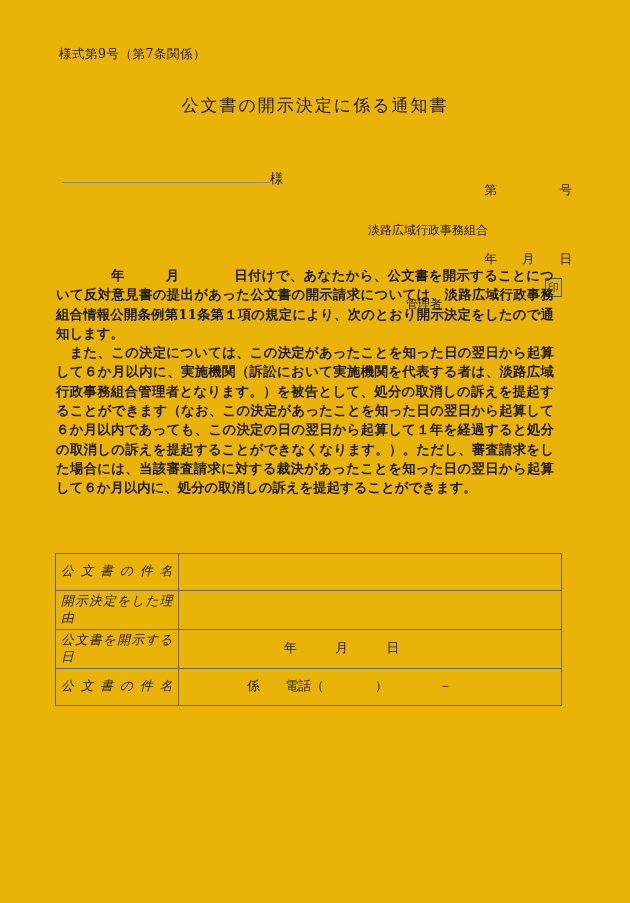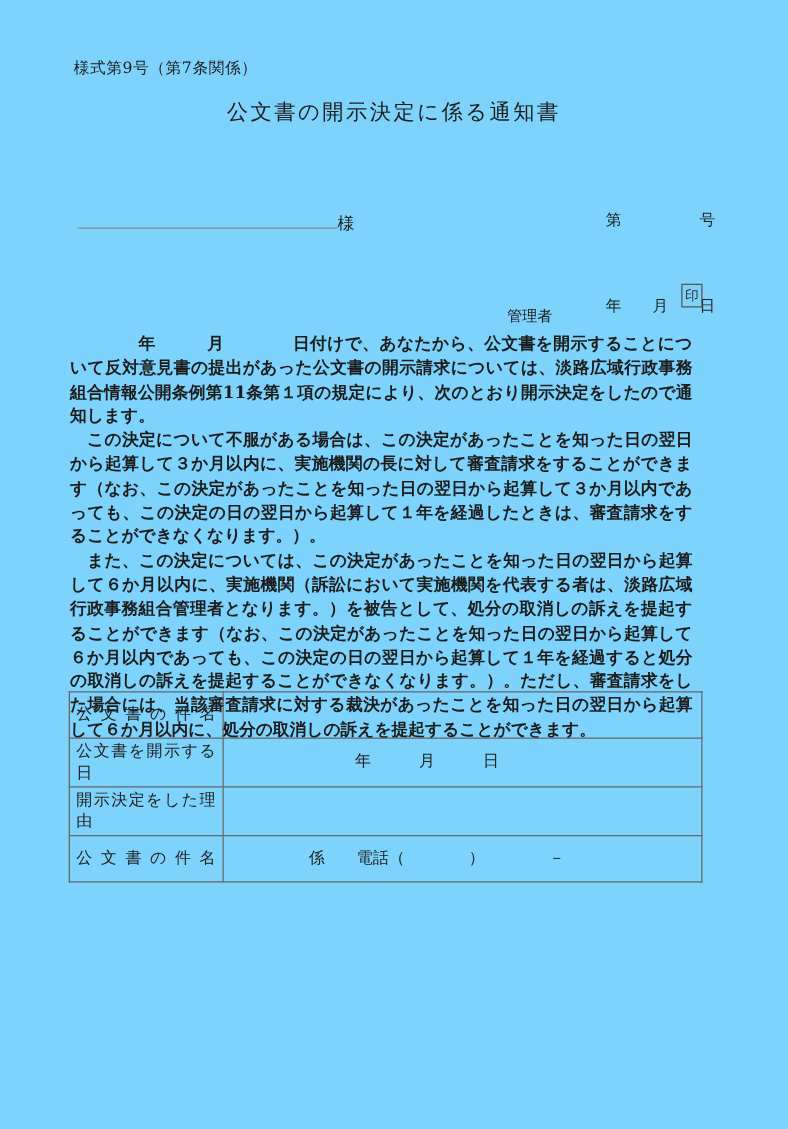--- a/index.html
+++ b/index.html
@@ -4,46 +4,46 @@
 <style>
   html, body {
     margin: 0;
     padding: 0;
     background: #ffffff;
   }
   .page {
     position: relative;
     width: 630px;
     height: 903px;
-    background: #7dd3fc;
+    background: #eab308;
     color: #1c1c1c;
     font-family: "DejaVu Serif", "Liberation Serif", serif;
     overflow: hidden;
   }
   .form-number {
     position: absolute;
     left: 59px;
     top: 46px;
     font-size: 12.5px;
     letter-spacing: 0.5px;
     white-space: pre;
   }
   .doc-title {
     position: absolute;
     left: 0;
-    top: 78px;
+    top: 94px;
     width: 100%;
     text-align: center;
     font-size: 17px;
     letter-spacing: 2px;
     white-space: pre;
   }
   .header-right {
     position: absolute;
-    top: 118px;
+    top: 132px;
     right: 58px;
     text-align: right;
     font-size: 12.5px;
     line-height: 23px;
     white-space: pre;
   }
   .addressee {
     position: absolute;
     left: 62px;
     top: 167px;
@@ -109,20 +109,21 @@
     height: 36.8px;
     vertical-align: middle;
     box-sizing: border-box;
   }
   .info-table td.label {
     width: 123px;
     padding: 2px 5px;
     text-align: justify;
     text-align-last: justify;
     letter-spacing: 0.5px;
+    font-style: italic;
   }
   .info-table td.value {
     padding: 2px 8px;
     white-space: pre;
   }
   .info-table td.value.val-date { padding-left: 105px; }
   .info-table td.value.val-phone { padding-left: 68px; }
 </style>
 </head>
 <body>
@@ -134,45 +135,45 @@
   <div class="doc-title">公文書の開示決定に係る通知書</div>
 
   <div class="header-right">
     <div>第　　　　　号</div>
     <div>年　　月　　日</div>
   </div>
 
   <div class="addressee"><span class="blank-line"></span><span>様</span></div>
 
   <div class="sender">
+    <div>淡路広域行政事務組合</div>
     <div class="position-row">
       <span>管理者</span>
       <span class="seal-box">印</span>
     </div>
   </div>
 
   <div class="body-text">
     <p>　　　　年　　　月　　　　日付けで、あなたから、公文書を開示することについて反対意見書の提出があった公文書の開示請求については、淡路広域行政事務組合情報公開条例第11条第１項の規定により、次のとおり開示決定をしたので通知します。</p>
-    <p>　この決定について不服がある場合は、この決定があったことを知った日の翌日から起算して３か月以内に、実施機関の長に対して審査請求をすることができます（なお、この決定があったことを知った日の翌日から起算して３か月以内であっても、この決定の日の翌日から起算して１年を経過したときは、審査請求をすることができなくなります。）。</p>
     <p>　また、この決定については、この決定があったことを知った日の翌日から起算して６か月以内に、実施機関（訴訟において実施機関を代表する者は、淡路広域行政事務組合管理者となります。）を被告として、処分の取消しの訴えを提起することができます（なお、この決定があったことを知った日の翌日から起算して６か月以内であっても、この決定の日の翌日から起算して１年を経過すると処分の取消しの訴えを提起することができなくなります。）。ただし、審査請求をした場合には、当該審査請求に対する裁決があったことを知った日の翌日から起算して６か月以内に、処分の取消しの訴えを提起することができます。</p>
   </div>
 
   <table class="info-table">
     <tbody>
       <tr>
         <td class="label">公文書の件名</td>
         <td class="value"></td>
       </tr>
       <tr>
+        <td class="label">開示決定をした理由</td>
+        <td class="value"></td>
+      </tr>
+      <tr>
         <td class="label">公文書を開示する日</td>
         <td class="value val-date">年　　　月　　　日</td>
-      </tr>
-      <tr>
-        <td class="label">開示決定をした理由</td>
-        <td class="value"></td>
       </tr>
       <tr>
         <td class="label">公文書の件名</td>
         <td class="value val-phone">係　　電話（　　　　）　　　　－</td>
       </tr>
     </tbody>
   </table>
 
 </div>
 

